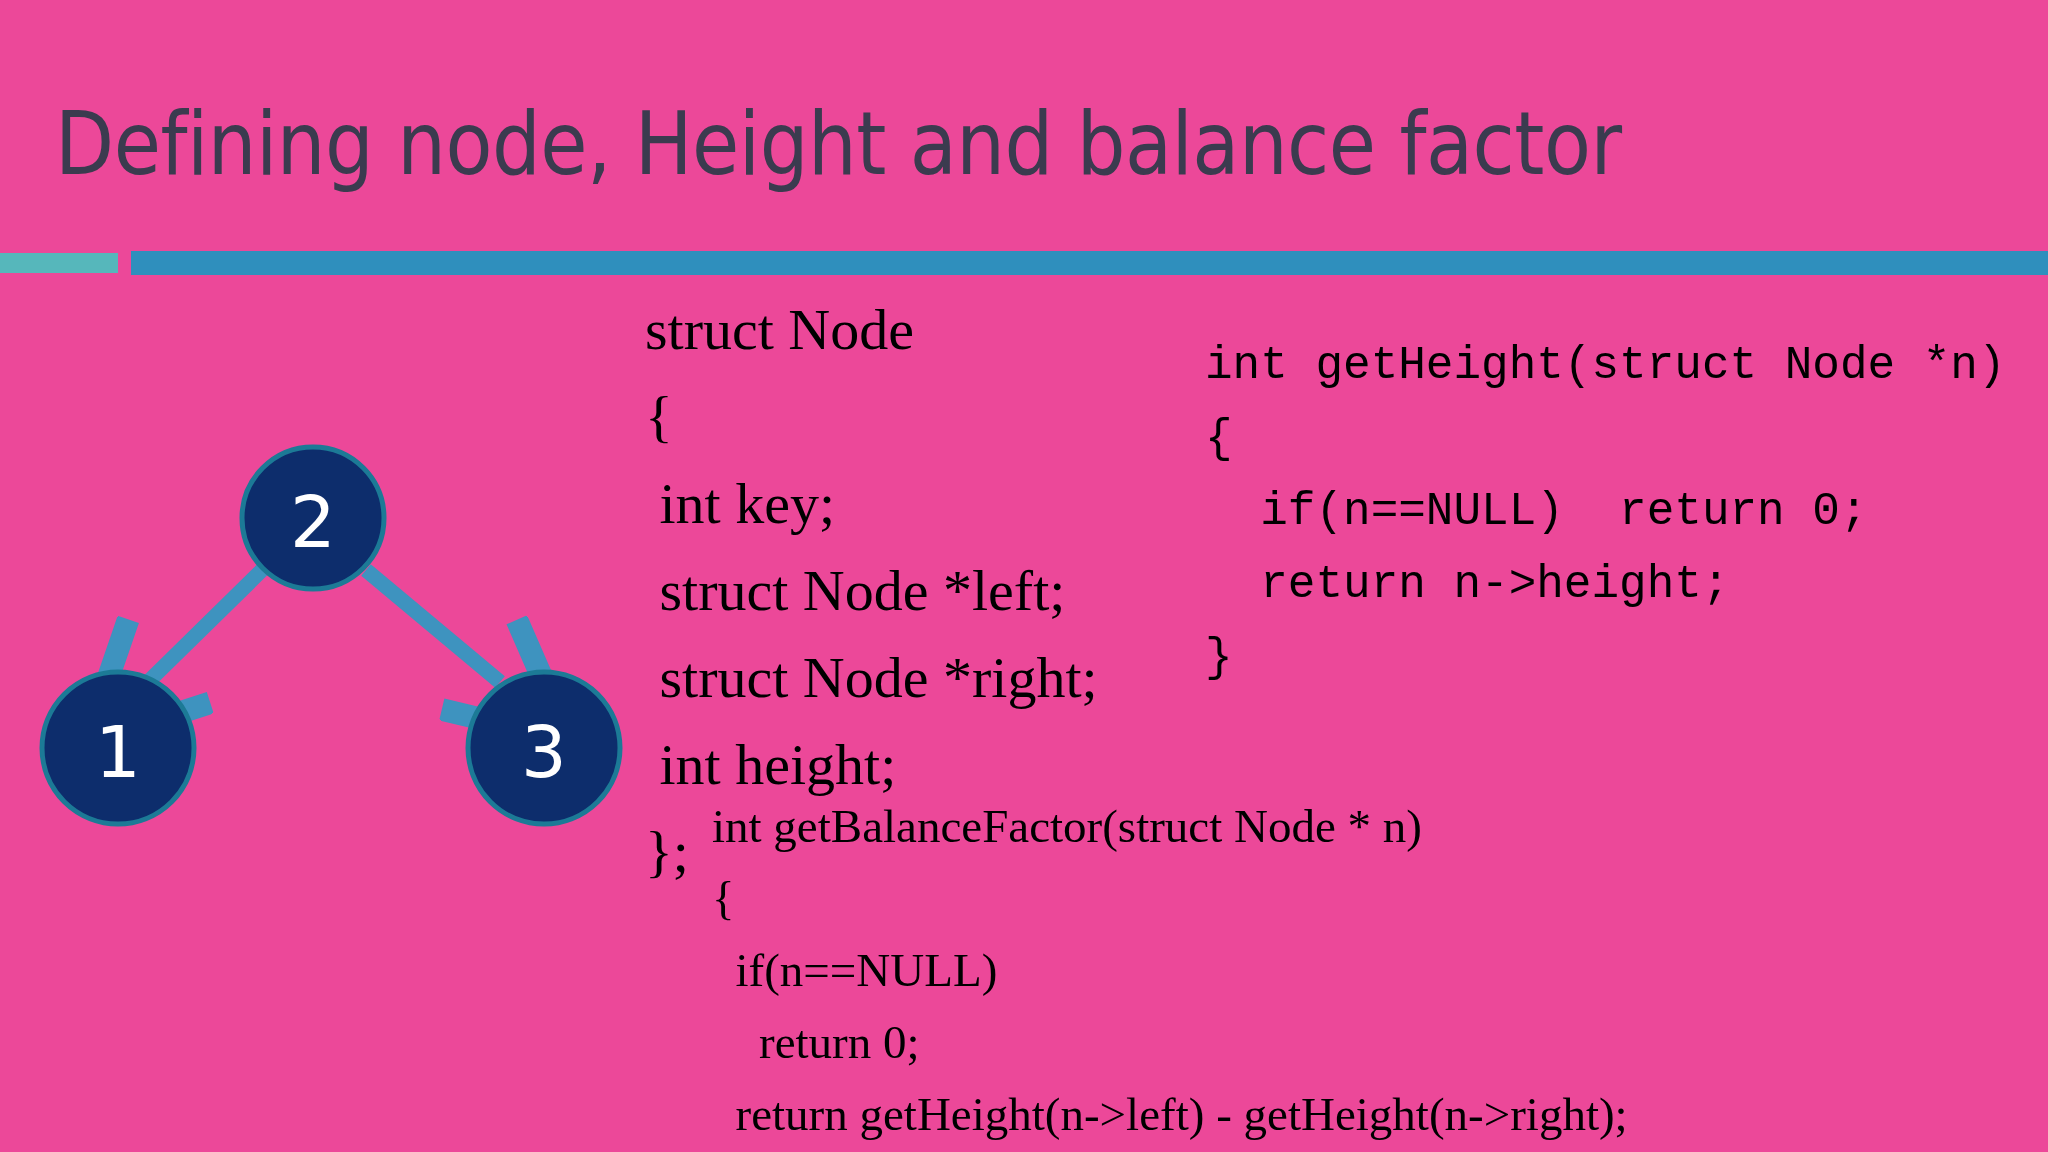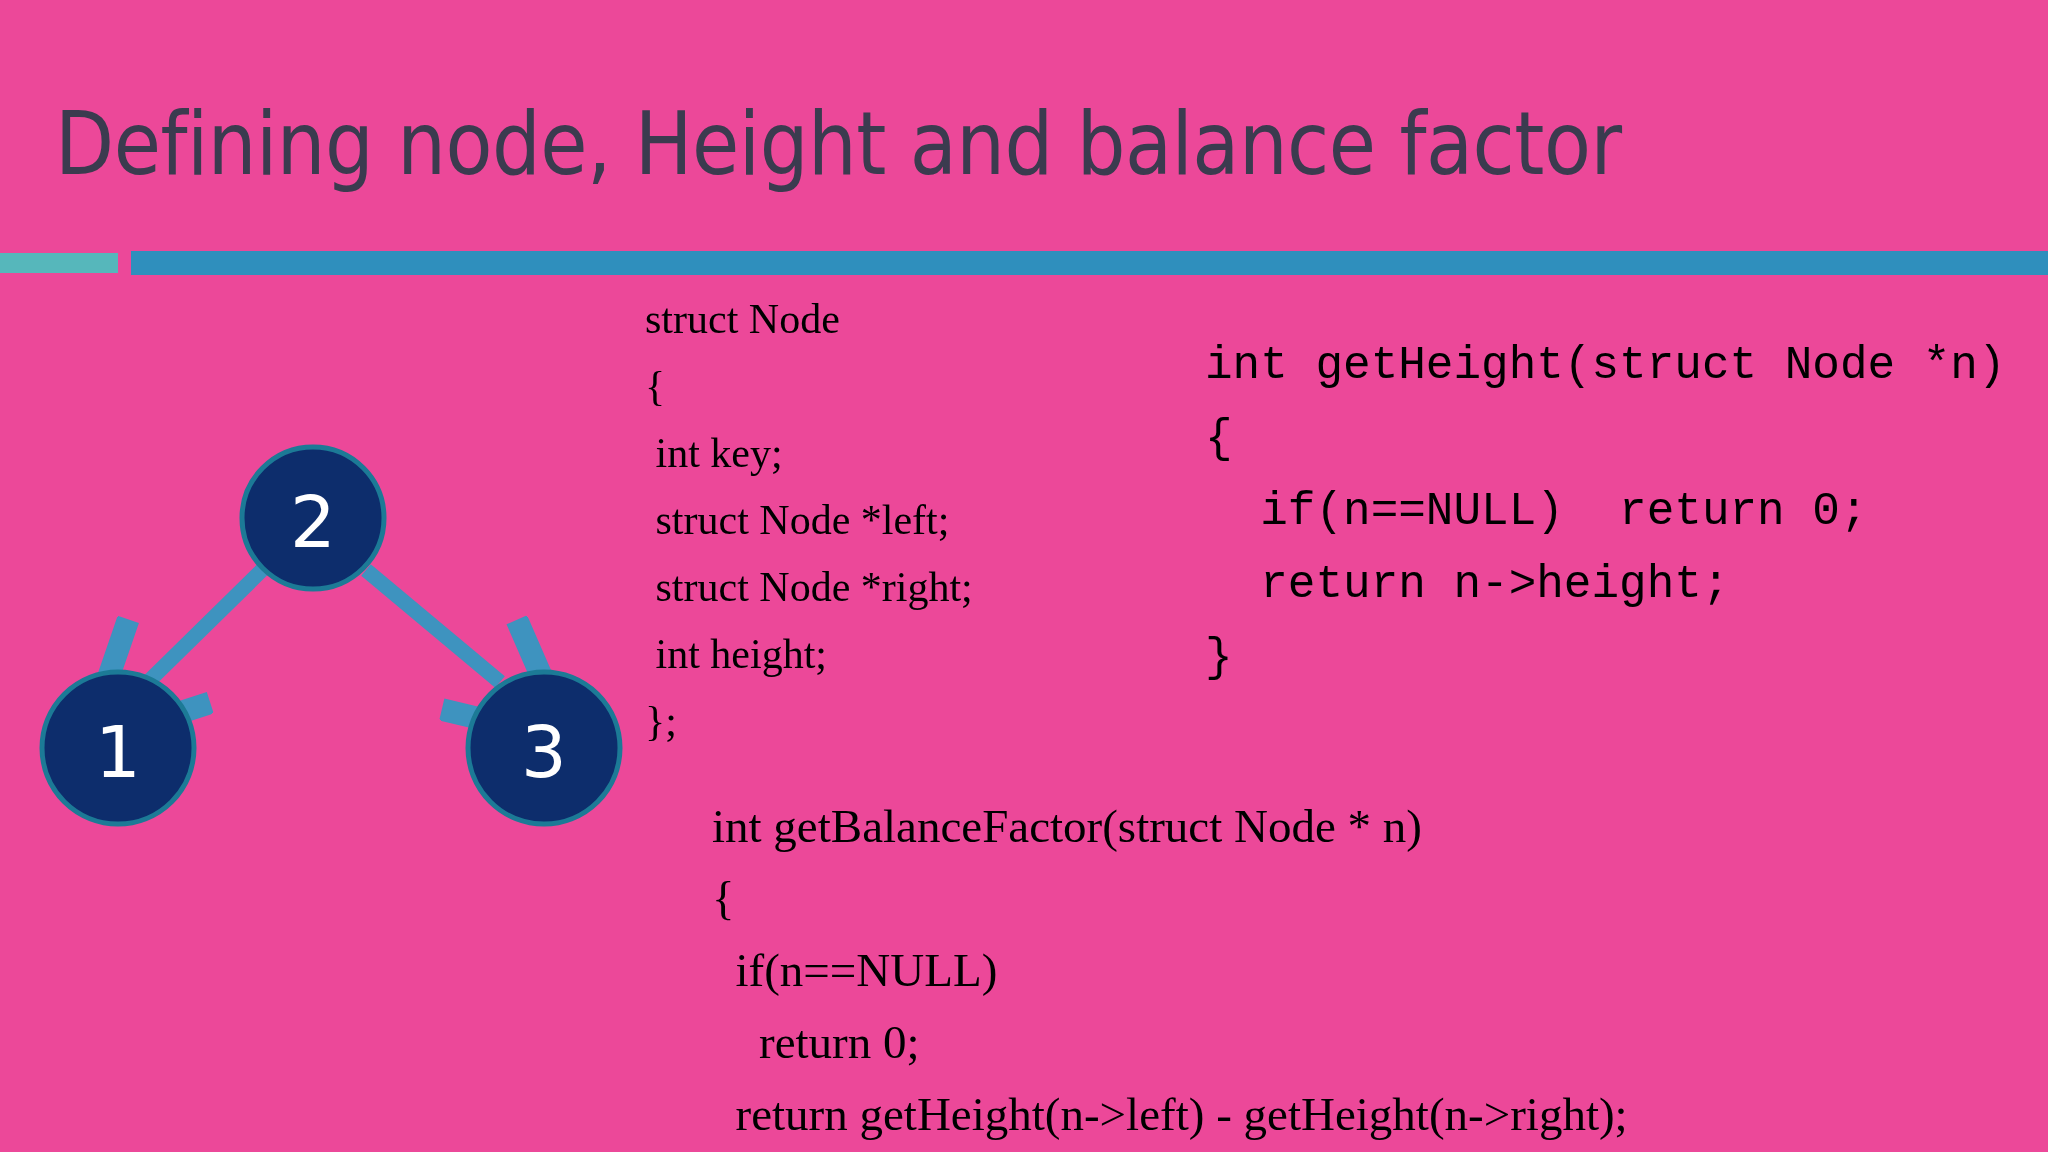--- a/index.html
+++ b/index.html
@@ -55,22 +55,22 @@
     font-size:72px;
     fill:#ffffff;
     text-anchor:middle;
     dominant-baseline:central;
   }
 
   
   .code{
     position:absolute;
     font-family:"Liberation Serif","DejaVu Serif", serif;
-    font-size:42px;
-    line-height:67px;
+    font-size:58px;
+    line-height:87px;
     color:#000000;
     white-space:pre;
   }
   #code-struct{ left:645px; top:286px; }
   #code-getheight{ left:1205px; top:330px; font-size:46px; line-height:73px;font-family:Liberation Mono, monospace;}
   #code-balance{ left:712px; top:790px; font-size:47px; line-height:72px;}
 </style>
 </head>
 <body>
 

